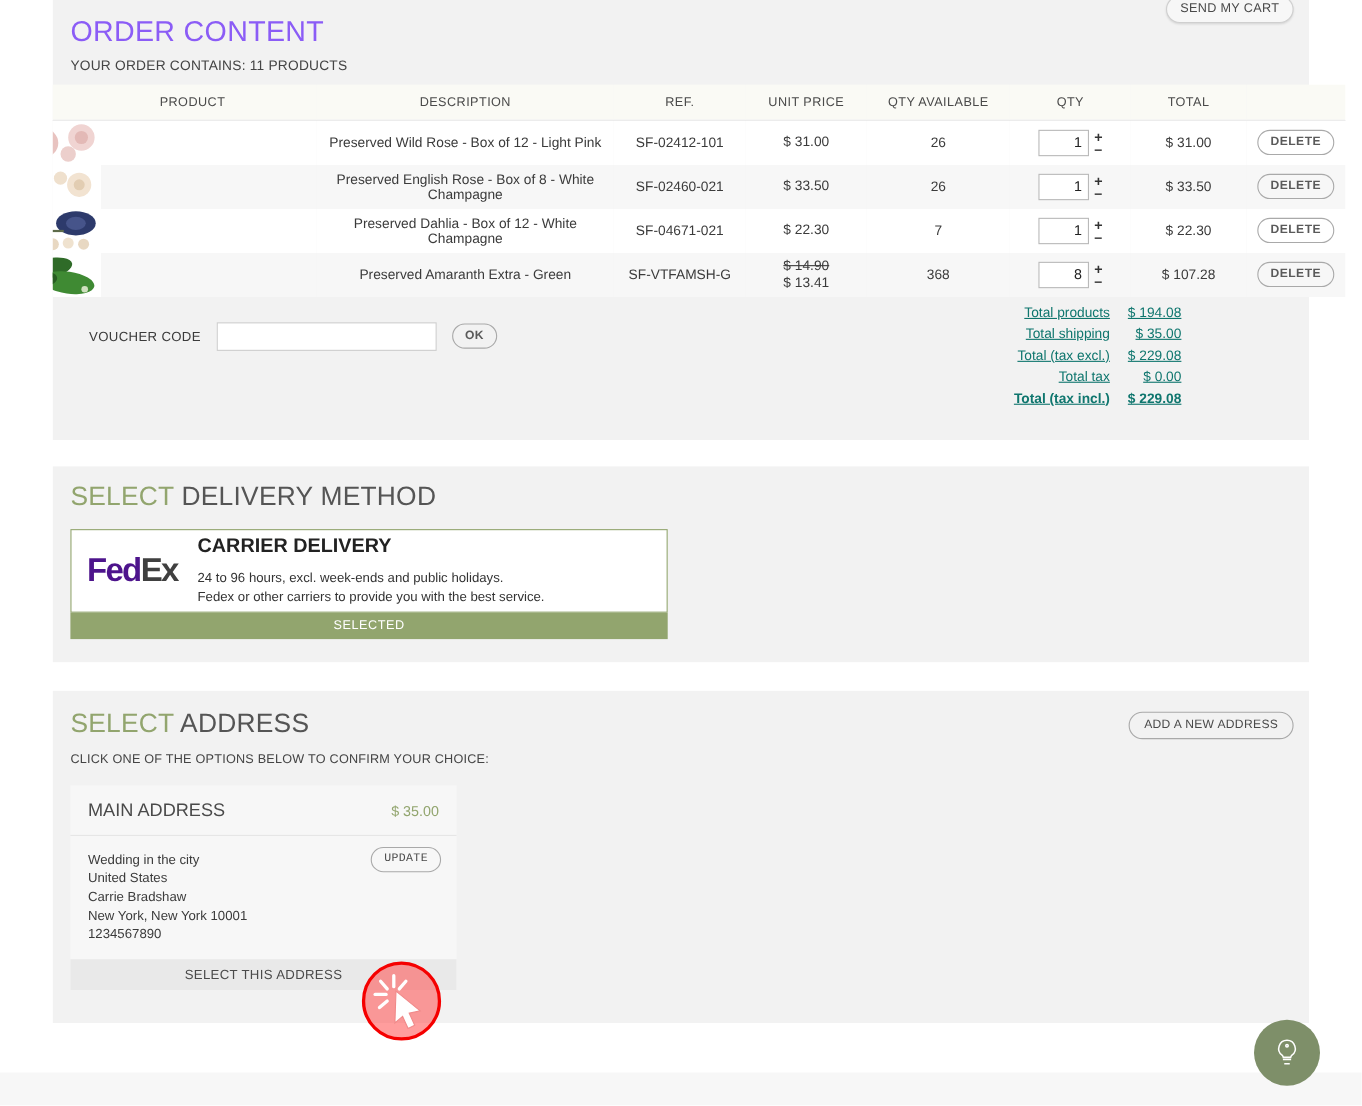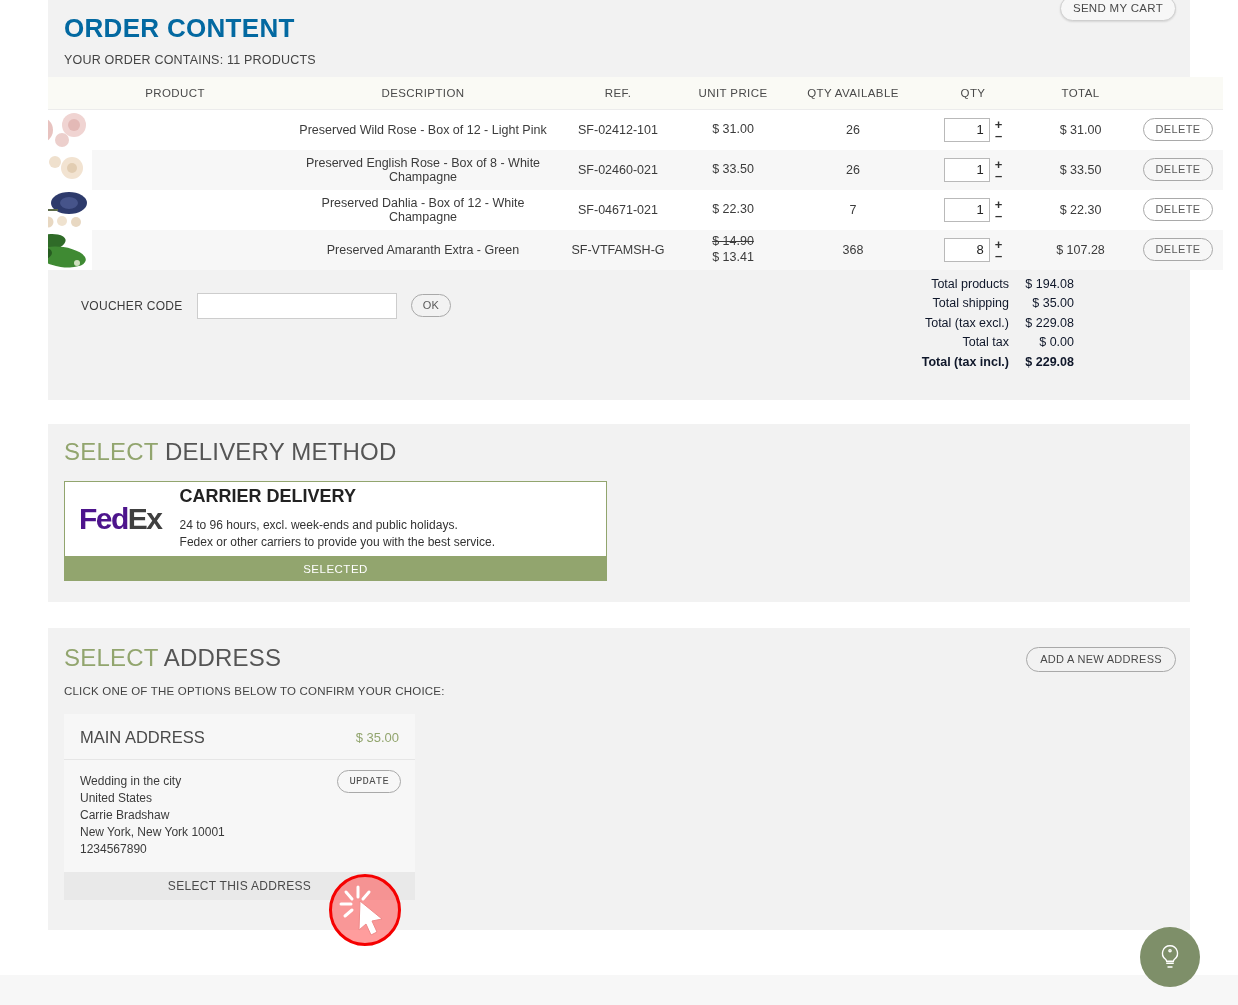--- a/index.html
+++ b/index.html
@@ -12,22 +12,22 @@
   }
   .page { position: relative; width: 1238px; height: 1005px; background: #fff; }
 
   
   .panel { position: absolute; left: 48px; width: 1142px; background: #f2f2f2; }
 
   
   #order-panel { top: 0; height: 400px; background: #f2f2f2; }
   .order-head { position: relative; padding: 14px 16px 10px 16px; }
   .order-title {
-    font-size: 26px; color: #0369a1; letter-spacing: .3px;
-    font-weight: 700; margin: 0 0 10px 0; line-height: 1.1;
+    font-size: 26px; color: #8b5cf6; letter-spacing: .3px;
+    font-weight: 400; margin: 0 0 10px 0; line-height: 1.1;
   }
   .order-sub {
     font-size: 12.5px; color: #444; font-weight: normal; letter-spacing: .2px;
     margin: 0;
   }
   .send-cart {
     position: absolute; right: 14px; top: -4px;
     border: 1px solid #cfcfcf; background: #f7f7f7; color: #4a4a4a;
     border-radius: 14px; padding: 5px 12px 6px 12px;
     font-size: 11.5px; letter-spacing: .3px; cursor: pointer;
@@ -78,35 +78,36 @@
   .stepper { display: flex; flex-direction: column; line-height: 1; }
   .stepper span {
     font-size: 13px; color: #333; cursor: pointer; height: 11px;
     display: flex; align-items: center; justify-content: center; font-weight: bold;
   }
   .btn-pill {
     display: inline-block; border: 1px solid #a9a9a9; background: transparent;
     border-radius: 14px; padding: 4px 11px 5px 11px; font-size: 11px;
     color: #5a5a5a; letter-spacing: .4px; cursor: pointer;
     font-family: "Liberation Sans", sans-serif;
+    font-weight: bold;
   }
 
   
   .order-bottom { position: relative; height: 108px; }
   .voucher-box {
     position: absolute; left: 16px; top: 8px; width: 442px; height: 56px;
     background: #f2f2f2; display: flex; align-items: center; padding-left: 17px; gap: 14px;
   }
   .voucher-label { font-size: 12px; color: #3b3b3b; letter-spacing: .3px; }
   .voucher-input {
     width: 200px; height: 26px; border: 1px solid #cdcdcd; background: #fff;
     font-size: 12px; padding: 0 6px; font-family: "Liberation Sans", sans-serif;
   }
   .totals { position: absolute; right: 106px; top: 5px; text-align: right; }
-  .totals-row { display: flex; justify-content: flex-end; font-size: 12.5px; color: #0f172a; line-height: 19.5px; }
+  .totals-row { display: flex; justify-content: flex-end; font-size: 12.5px; color: #0f766e; line-height: 19.5px; text-decoration: underline; }
   .totals-row .tl { width: 150px; text-align: right; }
   .totals-row .tv { width: 75px; text-align: right; padding-right: 10px; }
   .totals-row.grand .tl, .totals-row.grand .tv { font-weight: bold; }
 
   
   .sect-title { font-size: 24px; font-weight: 400; color: #555; margin: 0; letter-spacing: .2px; }
   .sect-title .hl { color: #92a56e; }
 
   
   #delivery-panel { top: 424px; height: 178px; }

